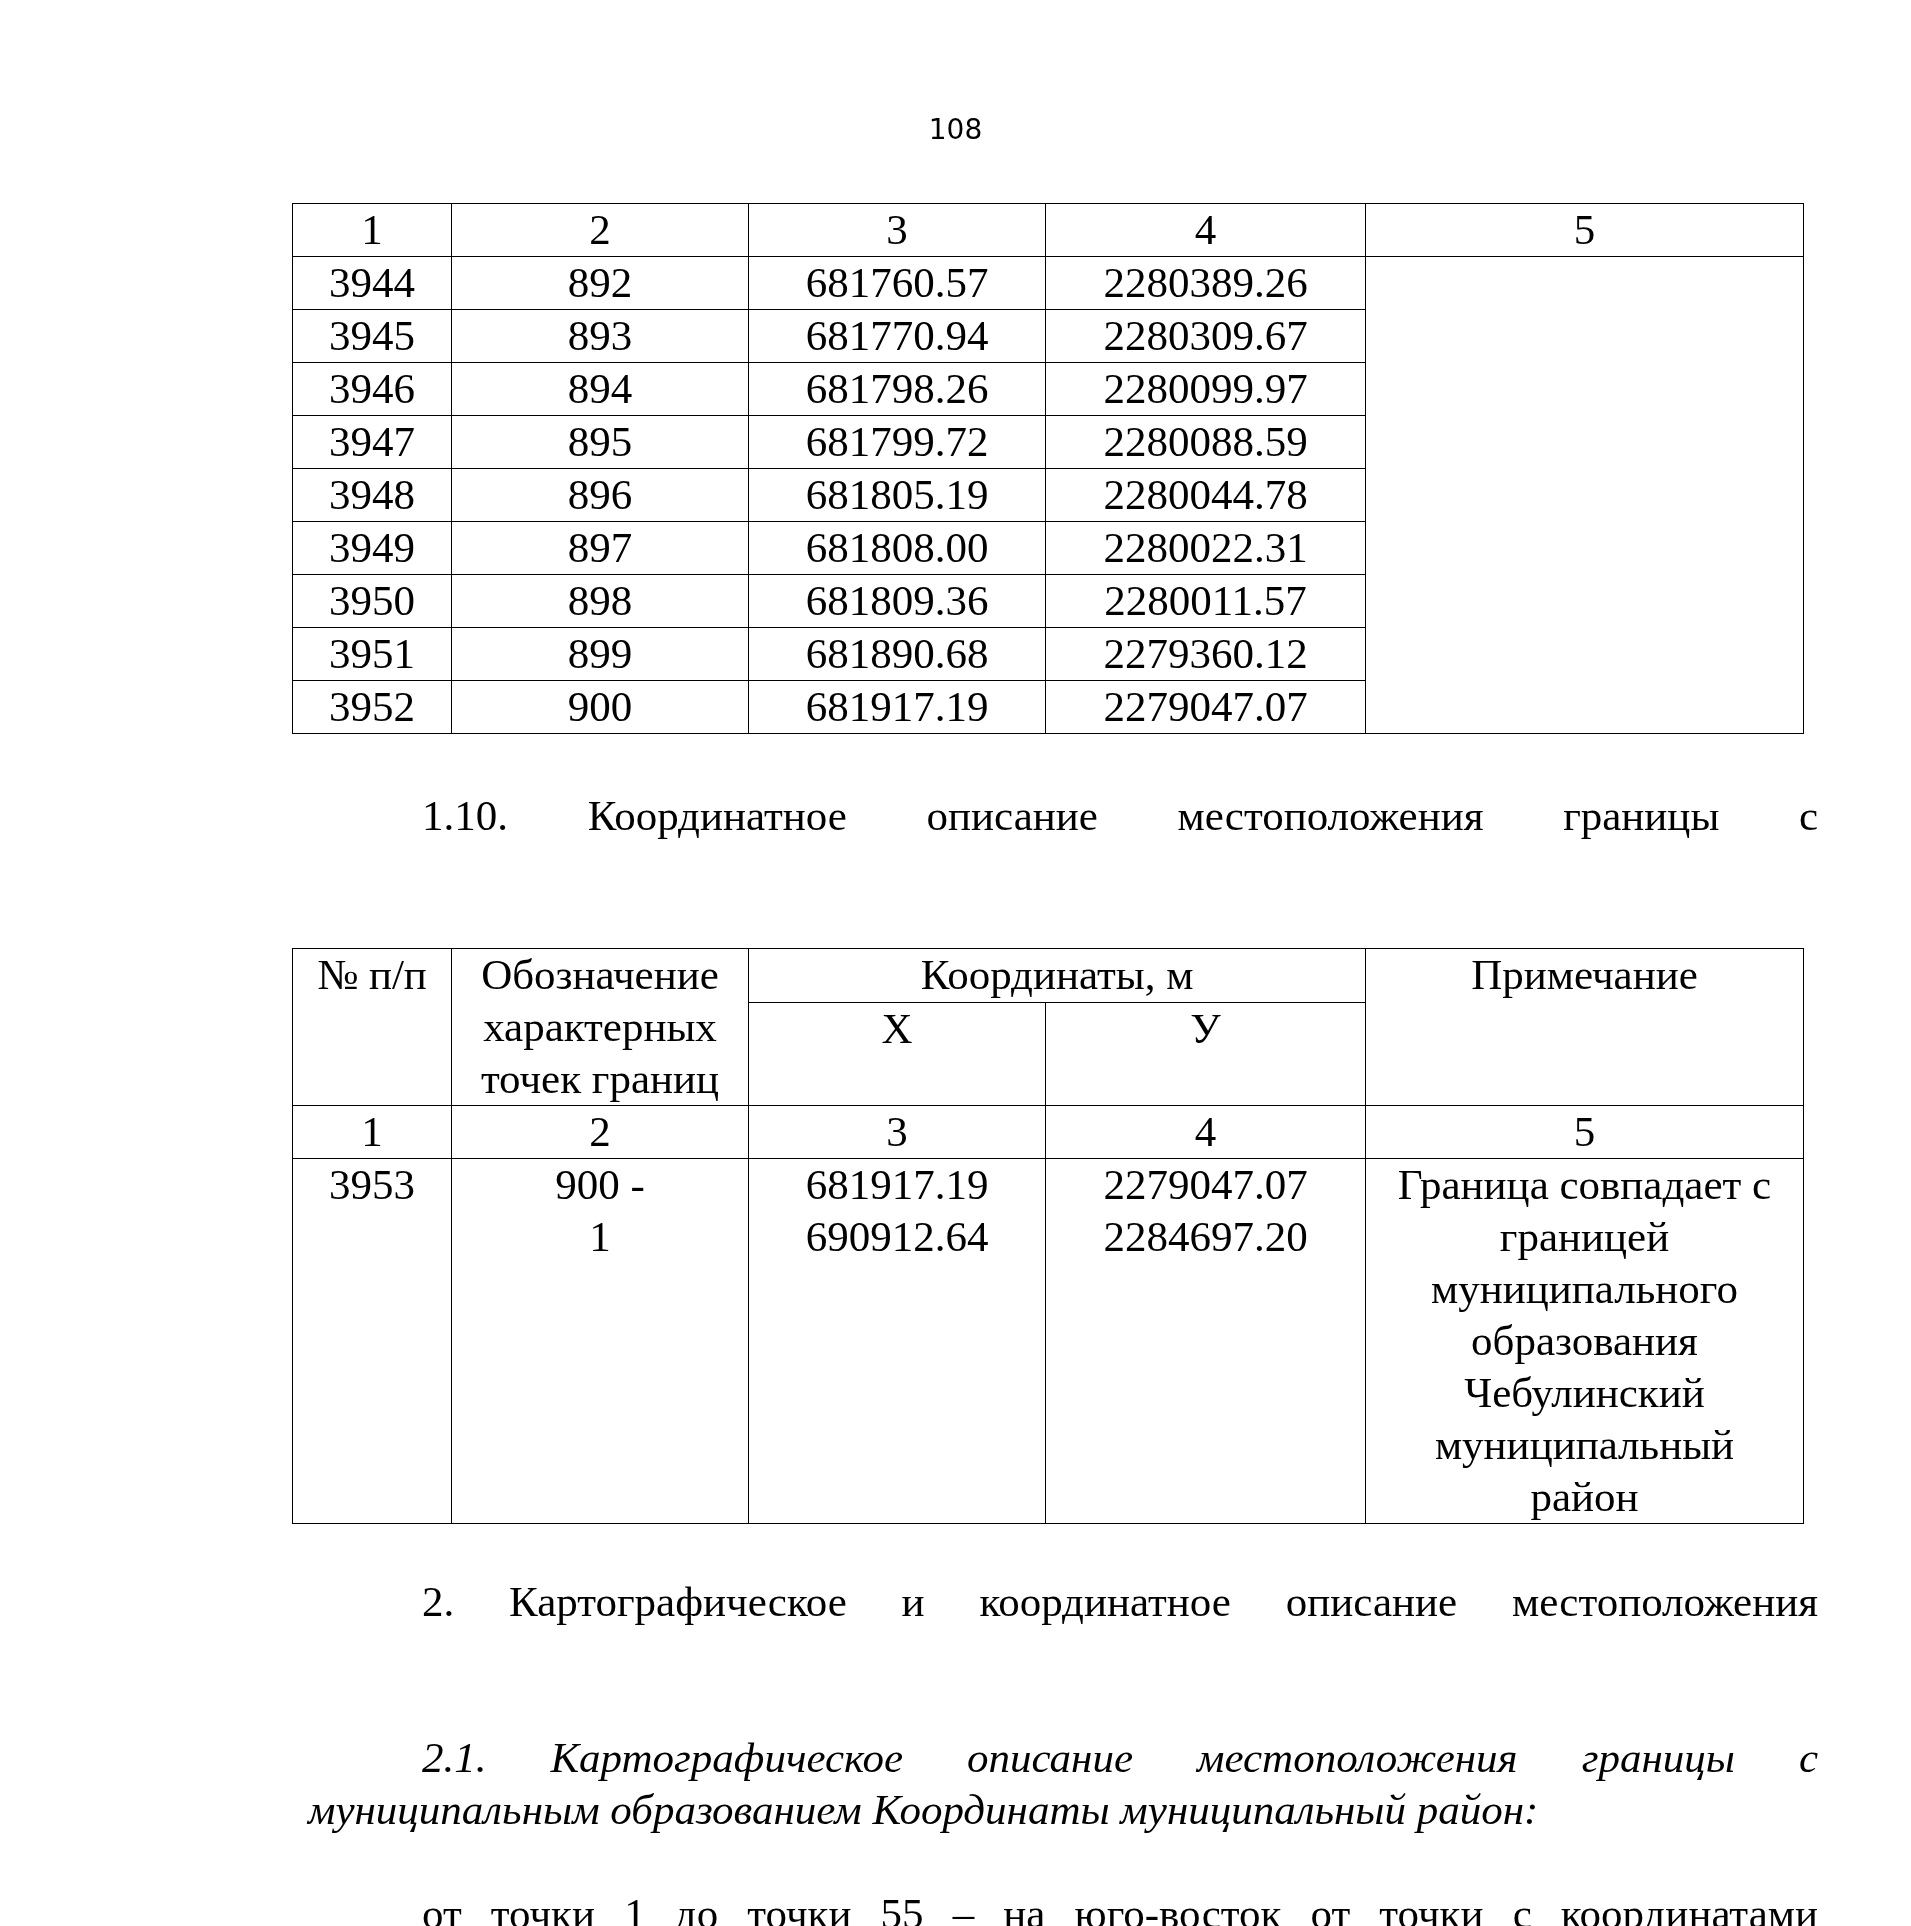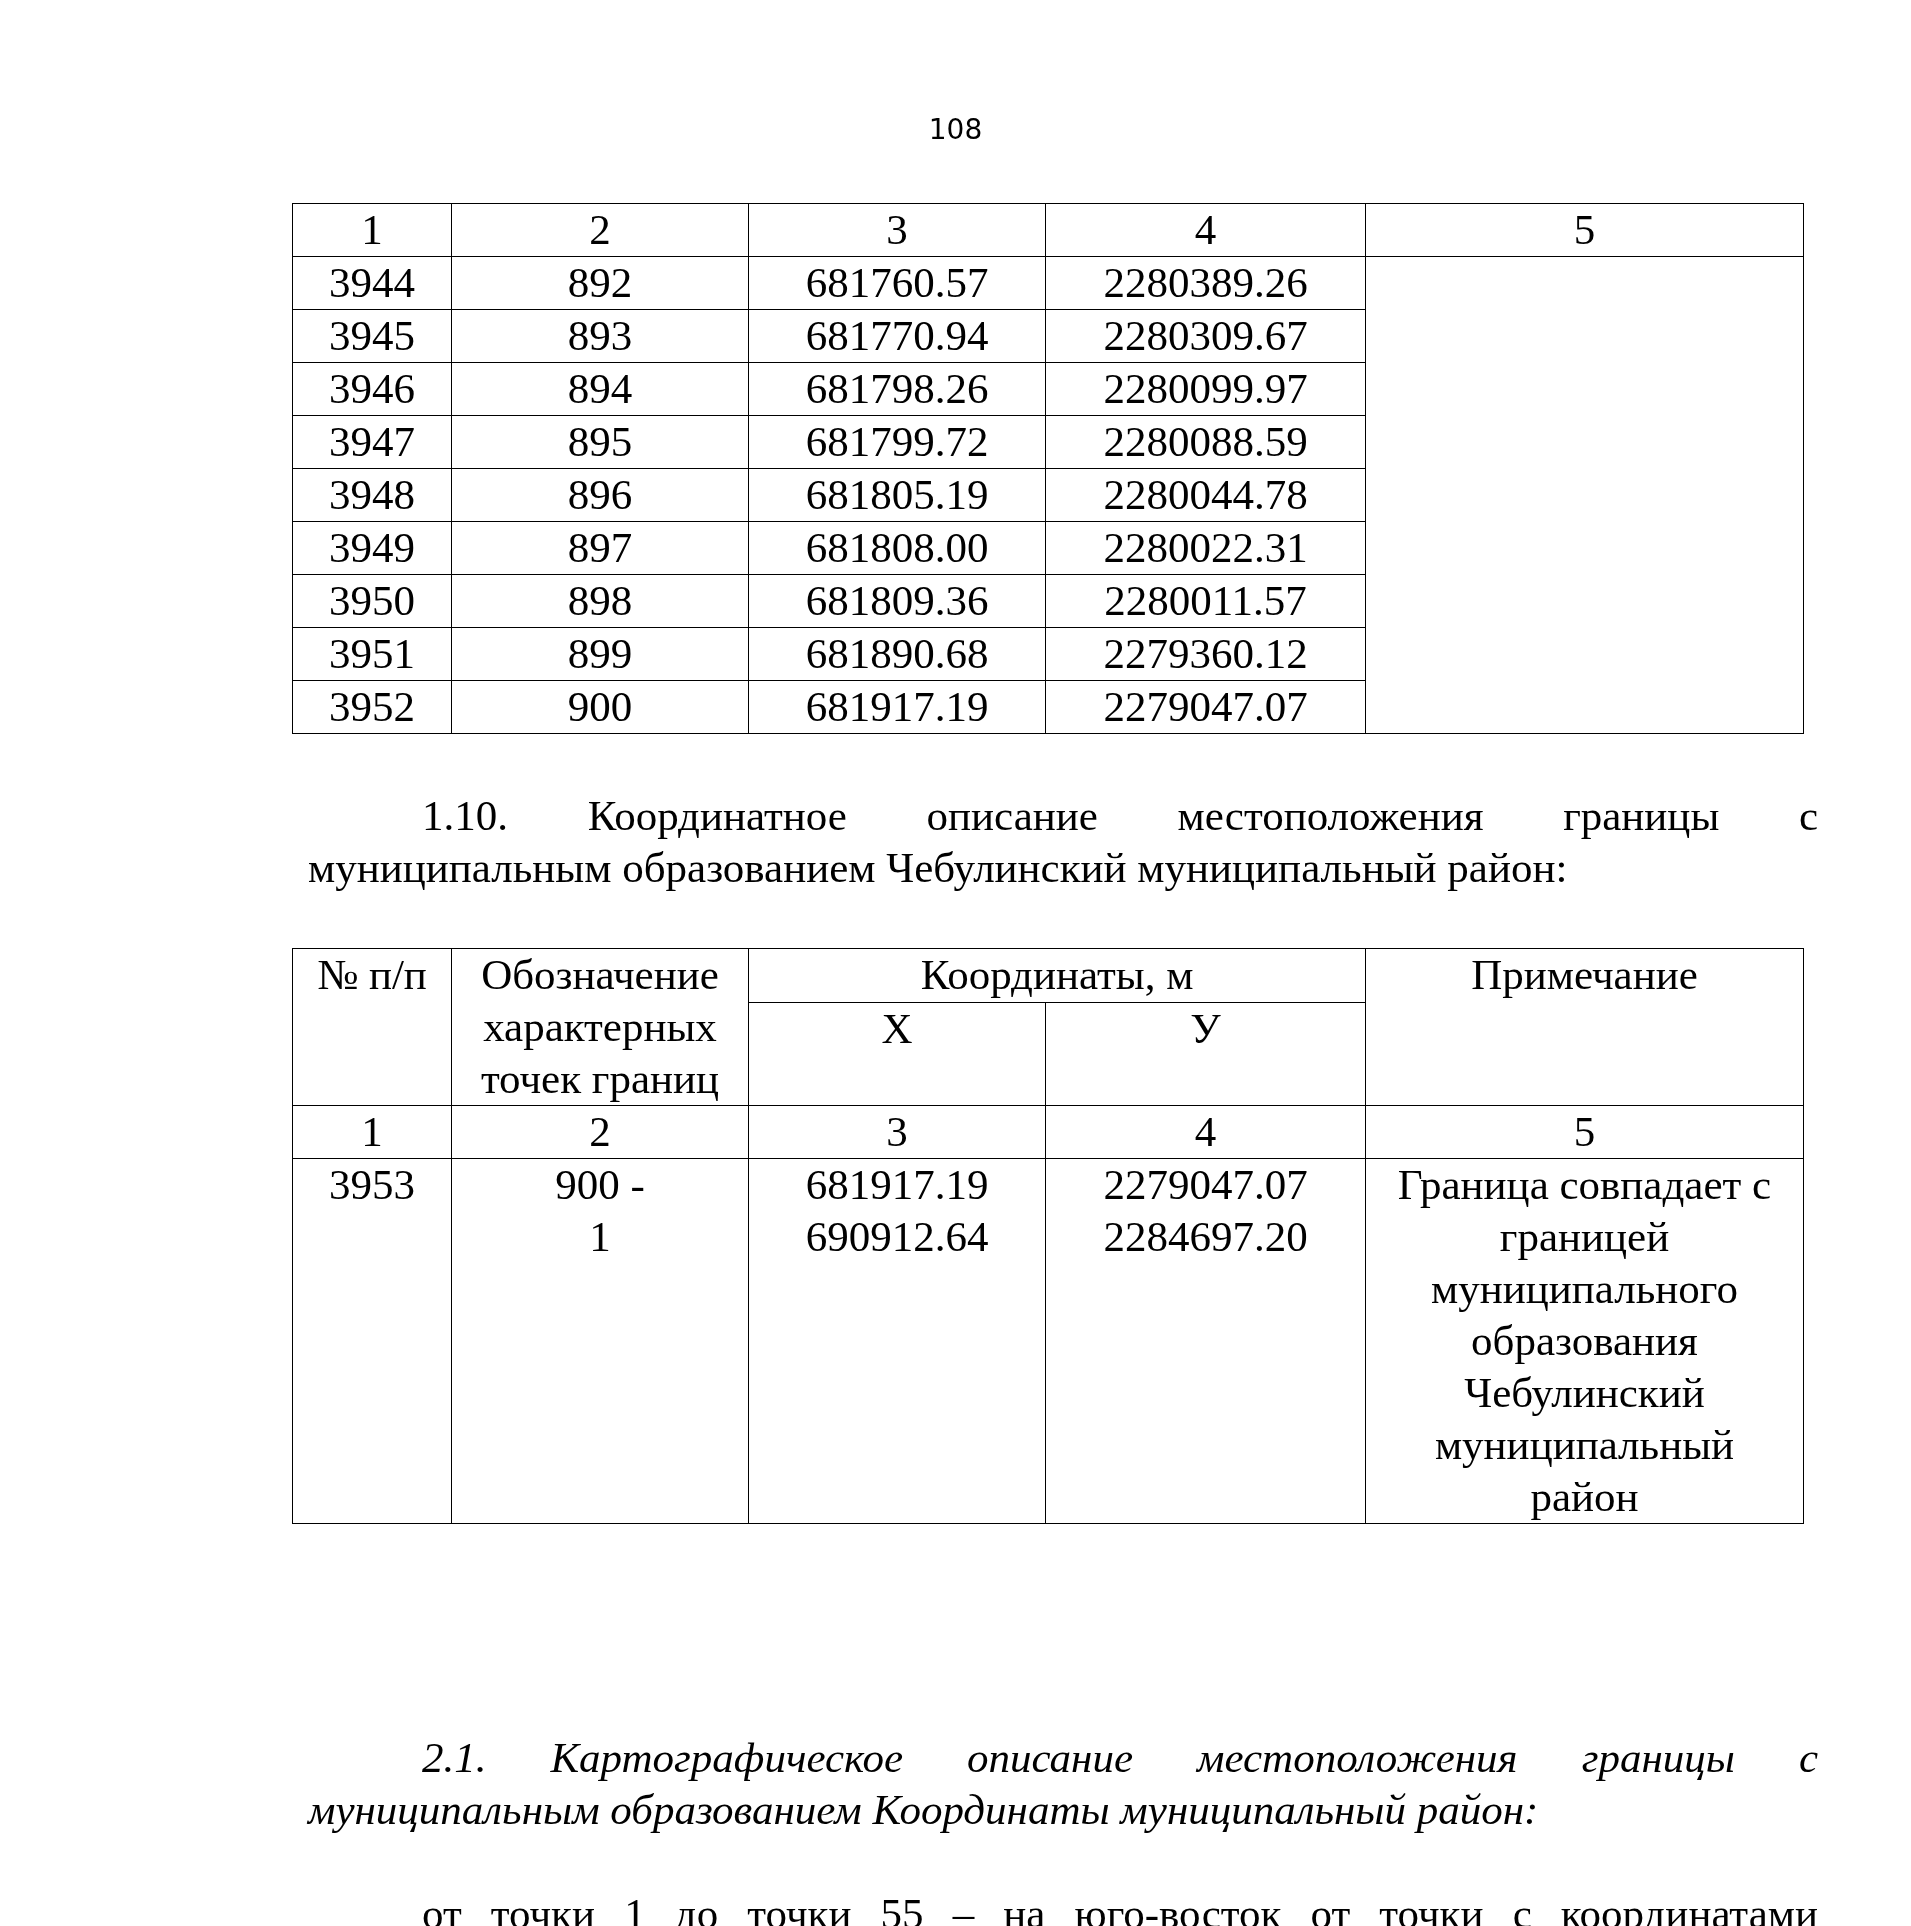--- a/index.html
+++ b/index.html
@@ -103,21 +103,20 @@
     <td>3952</td>
     <td>900</td>
     <td>681917.19</td>
     <td>2279047.07</td>
   </tr>
 </tbody>
   </table>
 
 <div class="para" style="top:790px;">
   <span class="line indent">1.10.  Координатное  описание  местоположения  границы  с</span>
-  <span class="line last">муниципальным образованием Чебулинский муниципальный район:</span>
 </div>
 
 <table class="grid" id="table2">
   <colgroup>
     <col style="width:159px">
       <col style="width:297px">
       <col style="width:297px">
       <col style="width:320px">
       <col style="width:438px">
   </colgroup>
@@ -164,20 +163,21 @@
       <span class="cell-line">образования</span>
       <span class="cell-line">Чебулинский</span>
       <span class="cell-line">муниципальный</span>
       <span class="cell-line">район</span>
     </td>
   </tr>
 </tbody>
   </table>
 
 <div class="para" style="top:1576px;">
+  <span class="line indent">2.  Картографическое  и  координатное  описание  местоположения</span>
 </div>
 
 <div class="para" style="top:1732px;font-style:italic;">
   <span class="line indent">2.1.  Картографическое  описание  местоположения  границы  с</span>
   <span class="line last">муниципальным образованием Координаты муниципальный район:</span>
 </div>
 
 <div class="para" style="top:1888px;">
   <div>
     <span class="line indent">от точки 1 до точки 55 – на юго-восток от точки с координатами</span>

